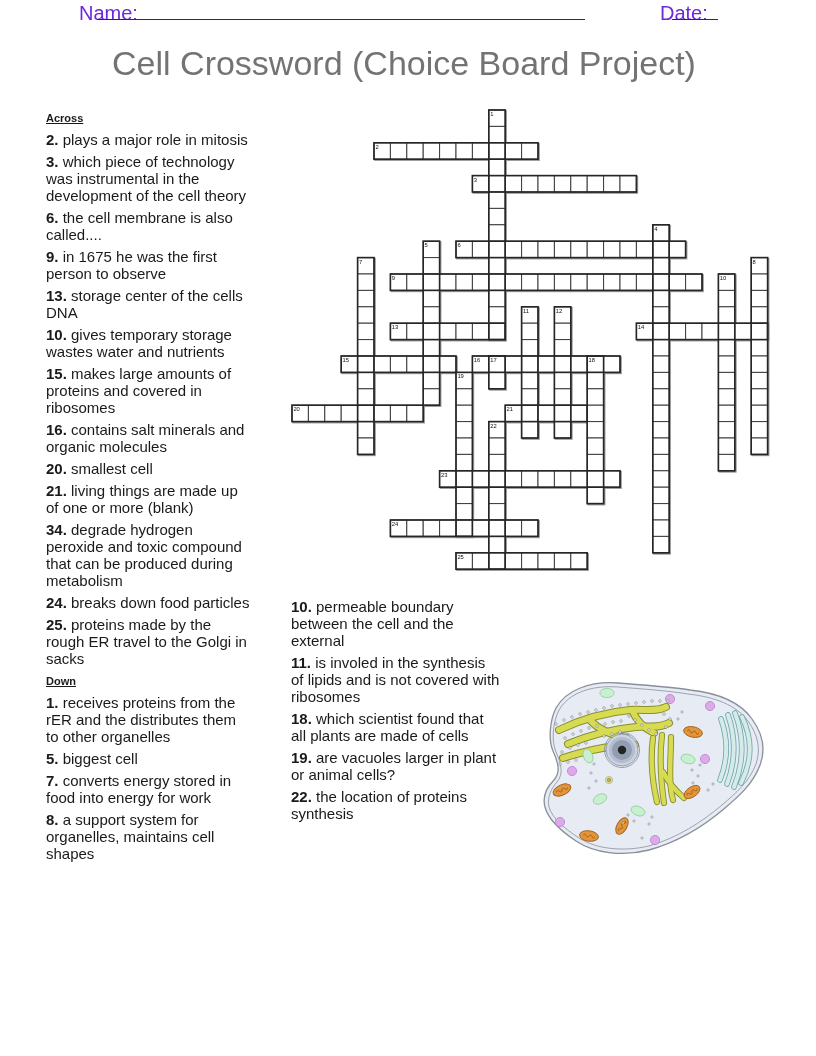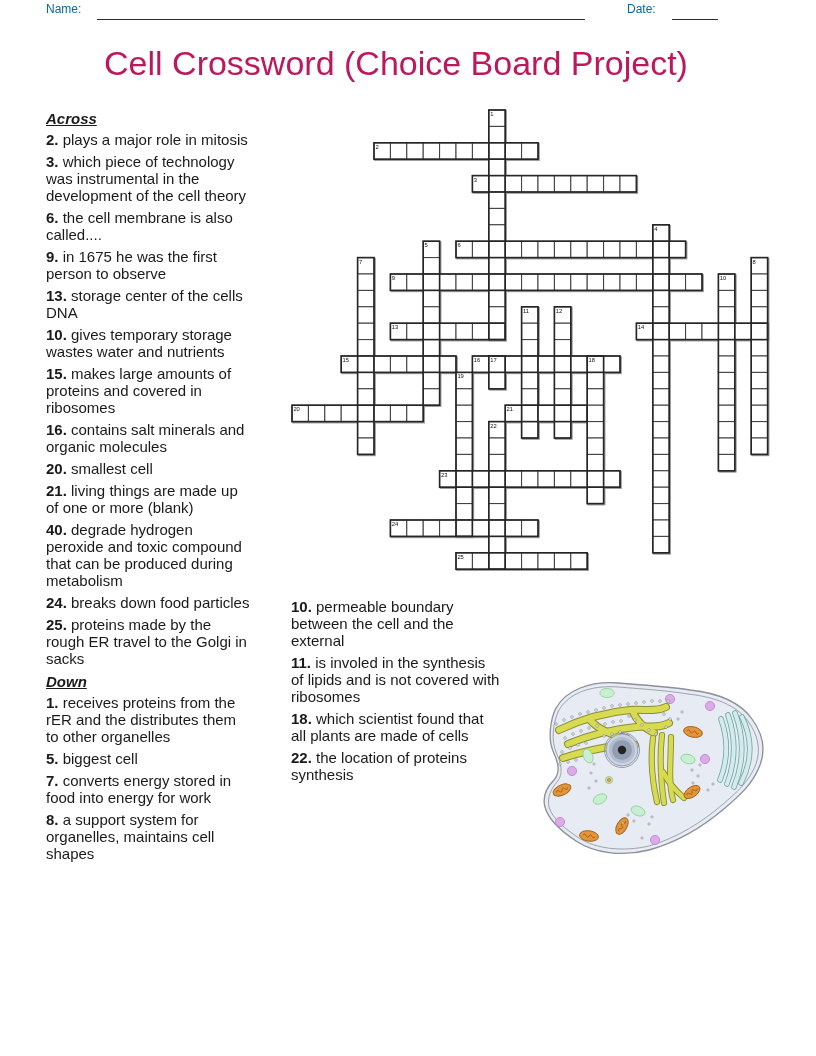--- a/index.html
+++ b/index.html
@@ -1,30 +1,30 @@
 <!DOCTYPE html>
 <html style="--cytoplasm: #e6ebf4; --membrane: #8a8f99; --er: #d6db52; --er-outline: #8b8d2f; --golgi: #d5ebe9; --golgi-outline: #6aa5a8; --mitochondria: #e2953a; --mitochondria-outline: #a05e18; --green-organelle: #c8efcf; --lysosome: #dcaae9; --nucleus-outer: #cbd3e1; --nucleus-mid: #b3bccf; --nucleus-inner: #939db1; --nucleolus: #242424;"><head>
 <meta charset="utf-8">
 <style>
   html,body{margin:0;padding:0;background:#fff;}
   .page{position:relative;width:816px;height:1056px;background:#fff;overflow:hidden;
         font-family:"Liberation Sans",sans-serif;color:#1a1a1a;}
   
-  .hlabel{position:absolute;top:2px;font-size:12px;color:#0369a1;}
+  .hlabel{position:absolute;top:2px;font-size:20px;color:#6d28d9;margin-left:33px;}
   .hline{position:absolute;top:19px;border-bottom:1.4px solid #2e2e2e;height:0;}
   #name-label{left:46px;} #name-line{left:97px;width:488px;}
   #date-label{left:627px;} #date-line{left:672px;width:46px;}
   
-  .title{position:absolute;top:44px;left:4px;width:784px;text-align:center;
-         font-size:34px;font-weight:400;color:#be185d;letter-spacing:0;}
+  .title{position:absolute;top:44px;left:12px;width:784px;text-align:center;
+         font-size:34px;font-weight:400;color:#737373;letter-spacing:0;}
   
   .clue-col{position:absolute;font-size:15px;line-height:17px;}
   #left-clues{left:46px;top:110px;width:205px;}
   #mid-clues{left:291px;top:598px;width:210px;}
-  .clue-head{font-weight:bold;text-decoration:underline;margin:0 0 4px 0;font-size:15px;font-style:italic;}
+  .clue-head{font-weight:bold;text-decoration:underline;margin:0 0 4px 0;font-size:11px;}
   #down-head{margin-top:6px;}
   .clue{margin:0 0 5px 0;}
   .cnum{font-weight:bold;}
   
   #crossword-grid{position:absolute;left:291px;top:109px;
         filter:drop-shadow(1px 1px 0px rgba(125,125,125,0.75));}
   .gcell{fill:#ffffff;stroke:#3c3c3c;stroke-width:1;}
   .wblock{fill:none;stroke:#262626;stroke-width:1.6;}
   .gnum{font-family:"Liberation Sans",sans-serif;font-size:5.8px;fill:#111;}
   
@@ -66,38 +66,39 @@
         <p class="clue"><span class="cnum">2.</span> plays a major role in mitosis</p>
         <p class="clue"><span class="cnum">3.</span> which piece of technology was instrumental in the development of the cell theory</p>
         <p class="clue"><span class="cnum">6.</span> the cell membrane is also called....</p>
         <p class="clue"><span class="cnum">9.</span> in 1675 he was the first person to observe</p>
         <p class="clue"><span class="cnum">13.</span> storage center of the cells DNA</p>
         <p class="clue"><span class="cnum">10.</span> gives temporary storage wastes water and nutrients</p>
         <p class="clue"><span class="cnum">15.</span> makes large amounts of proteins and covered in ribosomes</p>
         <p class="clue"><span class="cnum">16.</span> contains salt minerals and organic molecules</p>
         <p class="clue"><span class="cnum">20.</span> smallest cell</p>
         <p class="clue"><span class="cnum">21.</span> living things are made up of one or more (blank)</p>
-        <p class="clue"><span class="cnum">40.</span> degrade hydrogen peroxide and toxic compound that can be produced during metabolism</p>
+        <p class="clue"><span class="cnum">34.</span> degrade hydrogen peroxide and toxic compound that can be produced during metabolism</p>
         <p class="clue"><span class="cnum">24.</span> breaks down food particles</p>
         <p class="clue"><span class="cnum">25.</span> proteins made by the rough ER travel to the Golgi in sacks</p>
       </div>
     <p class="clue-head" id="down-head">Down</p>
     <div>
         <p class="clue"><span class="cnum">1.</span> receives proteins from the rER and the distributes them to other organelles</p>
         <p class="clue"><span class="cnum">5.</span> biggest cell</p>
         <p class="clue"><span class="cnum">7.</span> converts energy stored in food into energy for work</p>
         <p class="clue"><span class="cnum">8.</span> a support system for organelles, maintains cell shapes</p>
       </div>
   </div>
 
   <div class="clue-col" id="mid-clues">
     <div>
         <p class="clue"><span class="cnum">10.</span> permeable boundary between the cell and the external</p>
         <p class="clue"><span class="cnum">11.</span> is involed in the synthesis of lipids and is not covered with ribosomes</p>
         <p class="clue"><span class="cnum">18.</span> which scientist found that all plants are made of cells</p>
+        <p class="clue"><span class="cnum">19.</span> are vacuoles larger in plant or animal cells?</p>
         <p class="clue"><span class="cnum">22.</span> the location of proteins synthesis</p>
       </div>
   </div>
 
   <svg id="crossword-grid" width="478" height="462" viewBox="0 0 478 462">
       <g transform="translate(1,1)">
         <rect x="196.8" y="0.0" width="16.4" height="16.4" class="gcell"></rect>
         <rect x="196.8" y="16.4" width="16.4" height="16.4" class="gcell"></rect>
         <rect x="196.8" y="32.8" width="16.4" height="16.4" class="gcell"></rect>
         <rect x="196.8" y="49.2" width="16.4" height="16.4" class="gcell"></rect>

